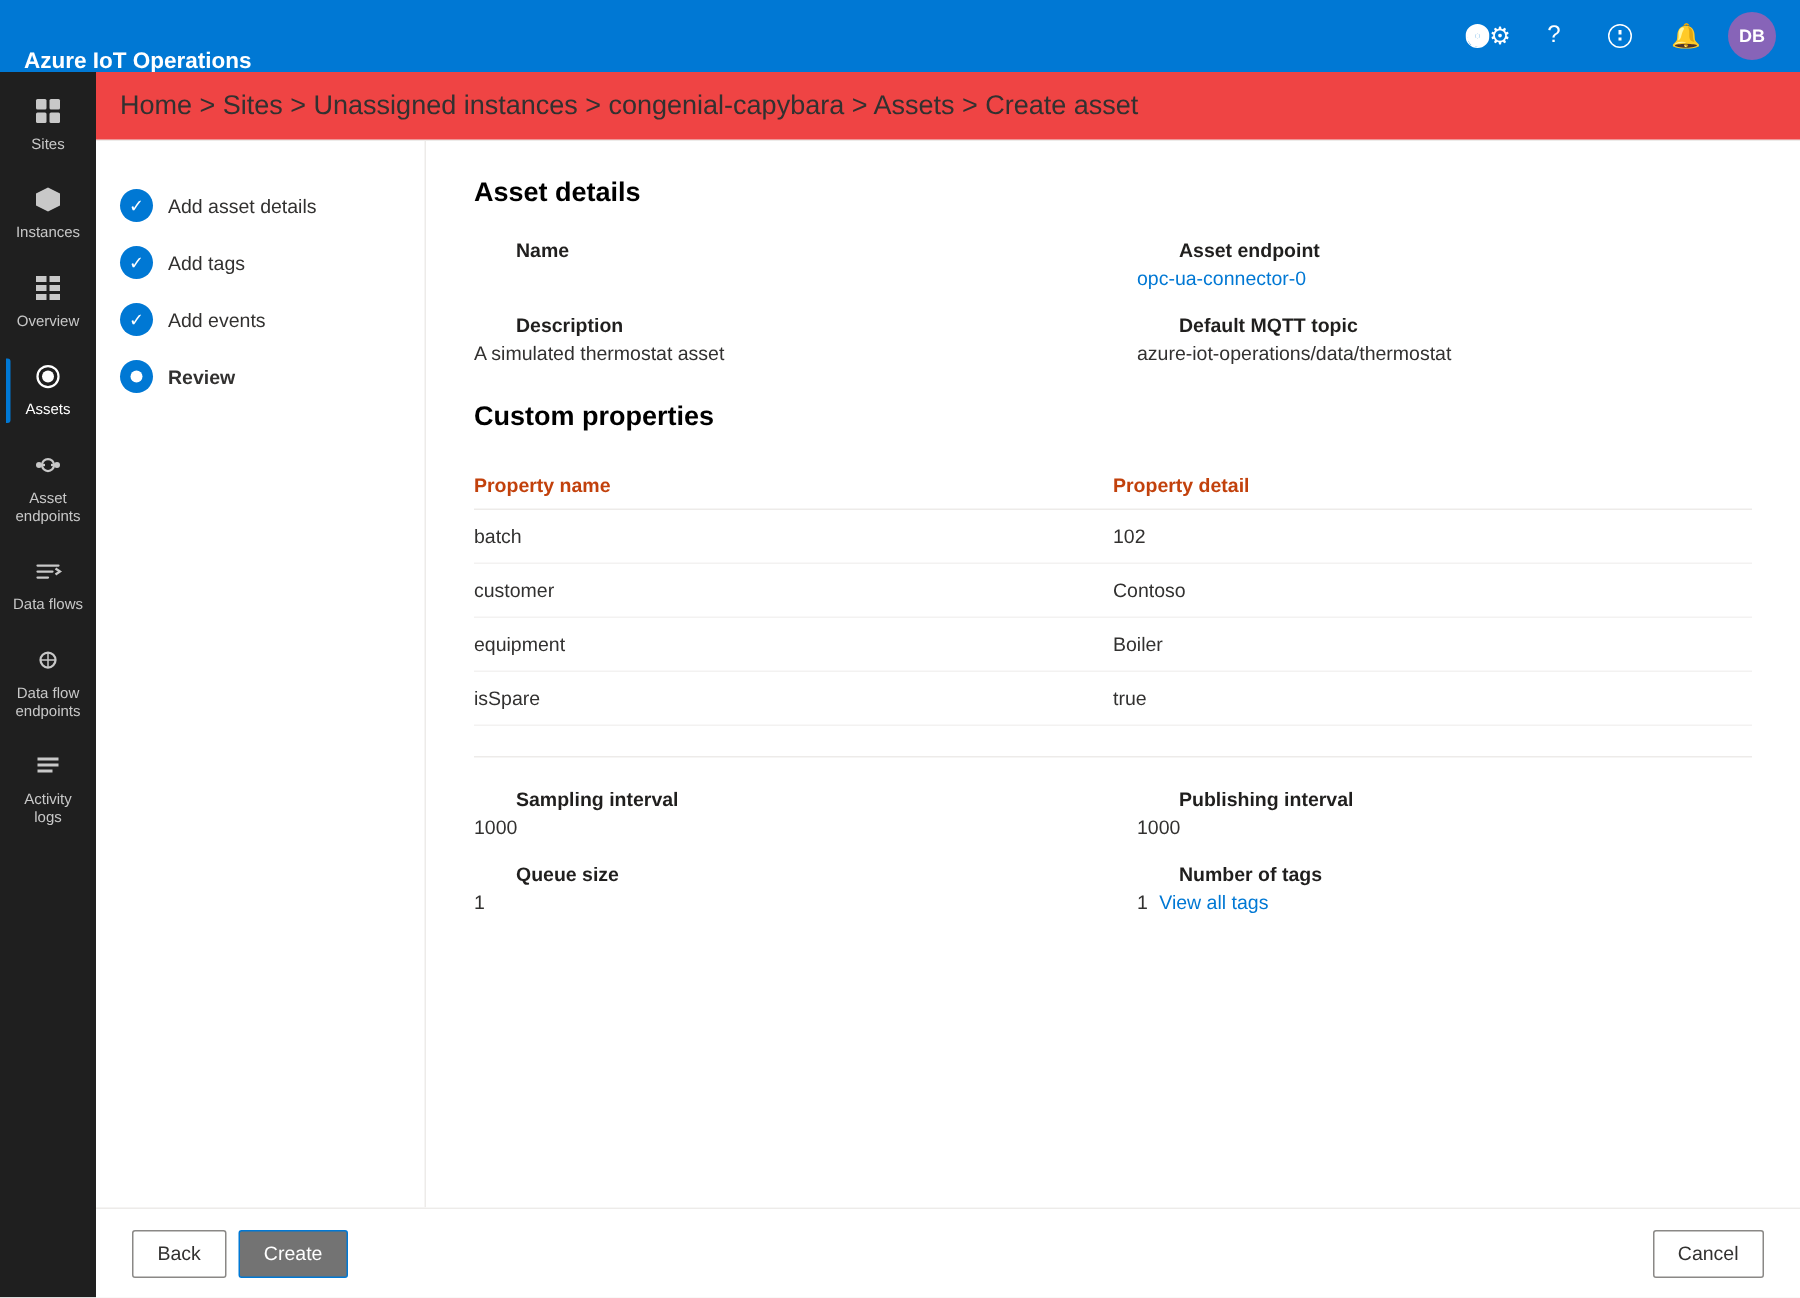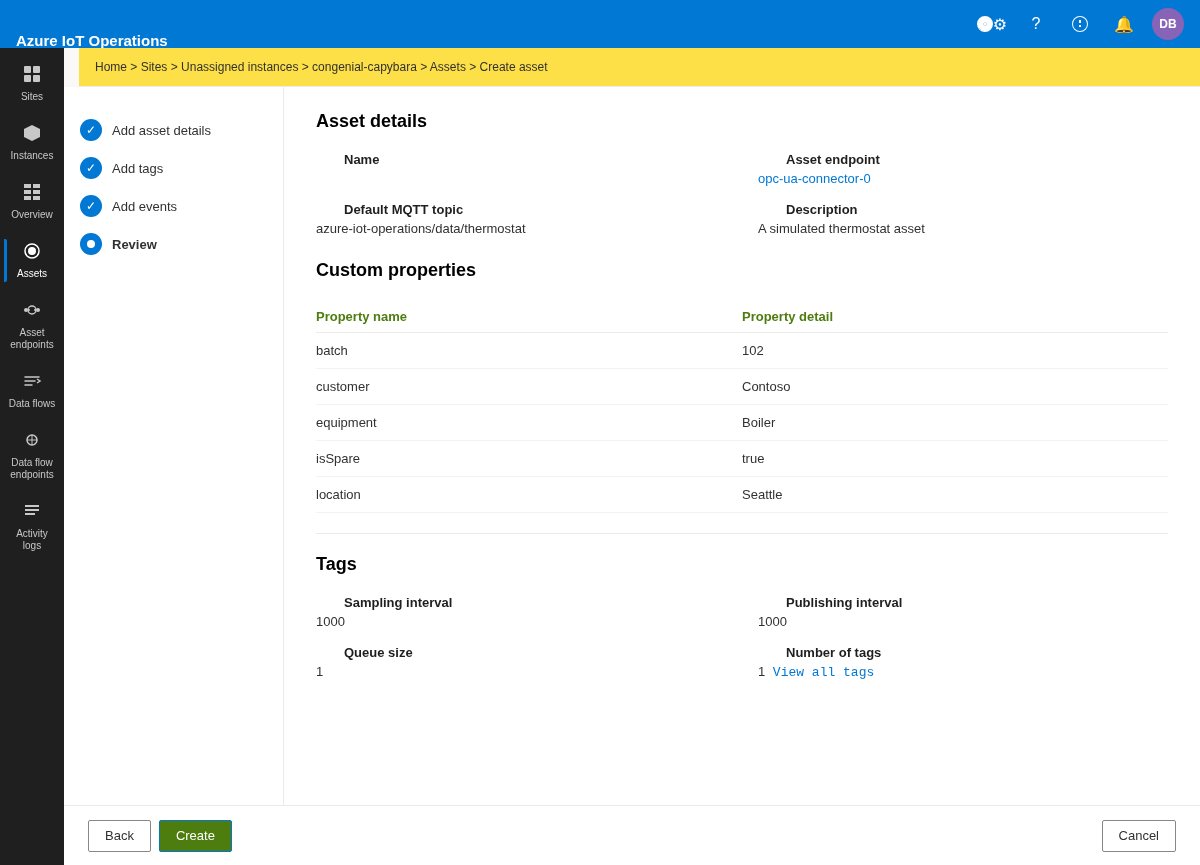--- a/index.html
+++ b/index.html
@@ -109,26 +109,25 @@
       flex: 1;
       display: flex;
       flex-direction: column;
       background: #faf9f8;
       overflow: hidden;
     }
 
     
     .breadcrumb {
       padding: 12px 16px;
-      font-size: 12px;
+      font-size: 18px;
       color: #0078d4;
-      background: #fde047;
+      background: #ef4444;
       border-bottom: 1px solid #edebe9;
       flex-shrink: 0;
-      margin-left: 15px;
     }
     .breadcrumb span { color: #323130; }
 
     
     .page-wrapper {
       display: flex;
       flex: 1;
       overflow: hidden;
     }
 
@@ -212,21 +211,21 @@
 
     
     .props-table {
       width: 100%;
       border-collapse: collapse;
       margin-bottom: 8px;
     }
     .props-table th {
       font-size: 13px;
       font-weight: 600;
-      color: #4d7c0f;
+      color: #c2410c;
       text-align: left;
       padding: 8px 0;
       border-bottom: 1px solid #edebe9;
     }
     .props-table td {
       font-size: 13px;
       color: #323130;
       padding: 10px 0;
       border-bottom: 1px solid #f3f2f1;
     }
@@ -261,40 +260,39 @@
       padding: 0 16px;
       font-size: 13px;
       font-weight: 400;
       border-radius: 2px;
       cursor: pointer;
       border: 1px solid #8a8886;
       background: white;
       color: #323130;
     }
     .btn-primary {
-      background: #4d7c0f;
+      background: #737373;
       color: white;
       border-color: #0078d4;
     }
     .btn-cancel {
       margin-left: auto;
     }
 
     
     .form-content::-webkit-scrollbar { width: 8px; }
     .form-content::-webkit-scrollbar-track { background: #f1f1f1; }
     .form-content::-webkit-scrollbar-thumb { background: #c8c6c4; border-radius: 4px; }
 
     .view-all-link {
       color: #0078d4;
       cursor: pointer;
       font-size: 13px;
       text-decoration: none;
       margin-left: 4px;
-      font-family: Liberation Mono, monospace;
     }
   </style>
 </head>
 <body>
 
 <div class="top-nav">
   <span class="top-nav-title">Azure IoT Operations</span>
   <div class="top-nav-icons">
     <div class="nav-icon" title="Settings">
       <svg width="16" height="16" viewBox="0 0 16 16" fill="currentColor">
@@ -443,26 +441,26 @@
 
         <div class="field-grid">
           <div>
             <div class="field-label">Name</div>
           </div>
           <div>
             <div class="field-label">Asset endpoint</div>
             <div class="field-value link">opc-ua-connector-0</div>
           </div>
           <div>
+            <div class="field-label">Description</div>
+            <div class="field-value">A simulated thermostat asset</div>
+          </div>
+          <div>
             <div class="field-label">Default MQTT topic</div>
             <div class="field-value">azure-iot-operations/data/thermostat</div>
-          </div>
-          <div>
-            <div class="field-label">Description</div>
-            <div class="field-value">A simulated thermostat asset</div>
           </div>
         </div>
 
         <h2 class="section-title">Custom properties</h2>
 
         <table class="props-table">
           <thead>
             <tr>
               <th class="col-name">Property name</th>
               <th class="col-detail">Property detail</th>
@@ -478,30 +476,25 @@
                 <td>Contoso</td>
               </tr>
               <tr>
                 <td>equipment</td>
                 <td>Boiler</td>
               </tr>
               <tr>
                 <td>isSpare</td>
                 <td>true</td>
               </tr>
-              <tr>
-                <td>location</td>
-                <td>Seattle</td>
-              </tr>
             </tbody>
         </table>
 
         <hr class="divider">
 
-        <h2 class="section-title">Tags</h2>
 
         <div class="tags-grid">
           <div>
             <div class="field-label">Sampling interval</div>
             <div class="field-value">1000</div>
           </div>
           <div>
             <div class="field-label">Publishing interval</div>
             <div class="field-value">1000</div>
           </div>

